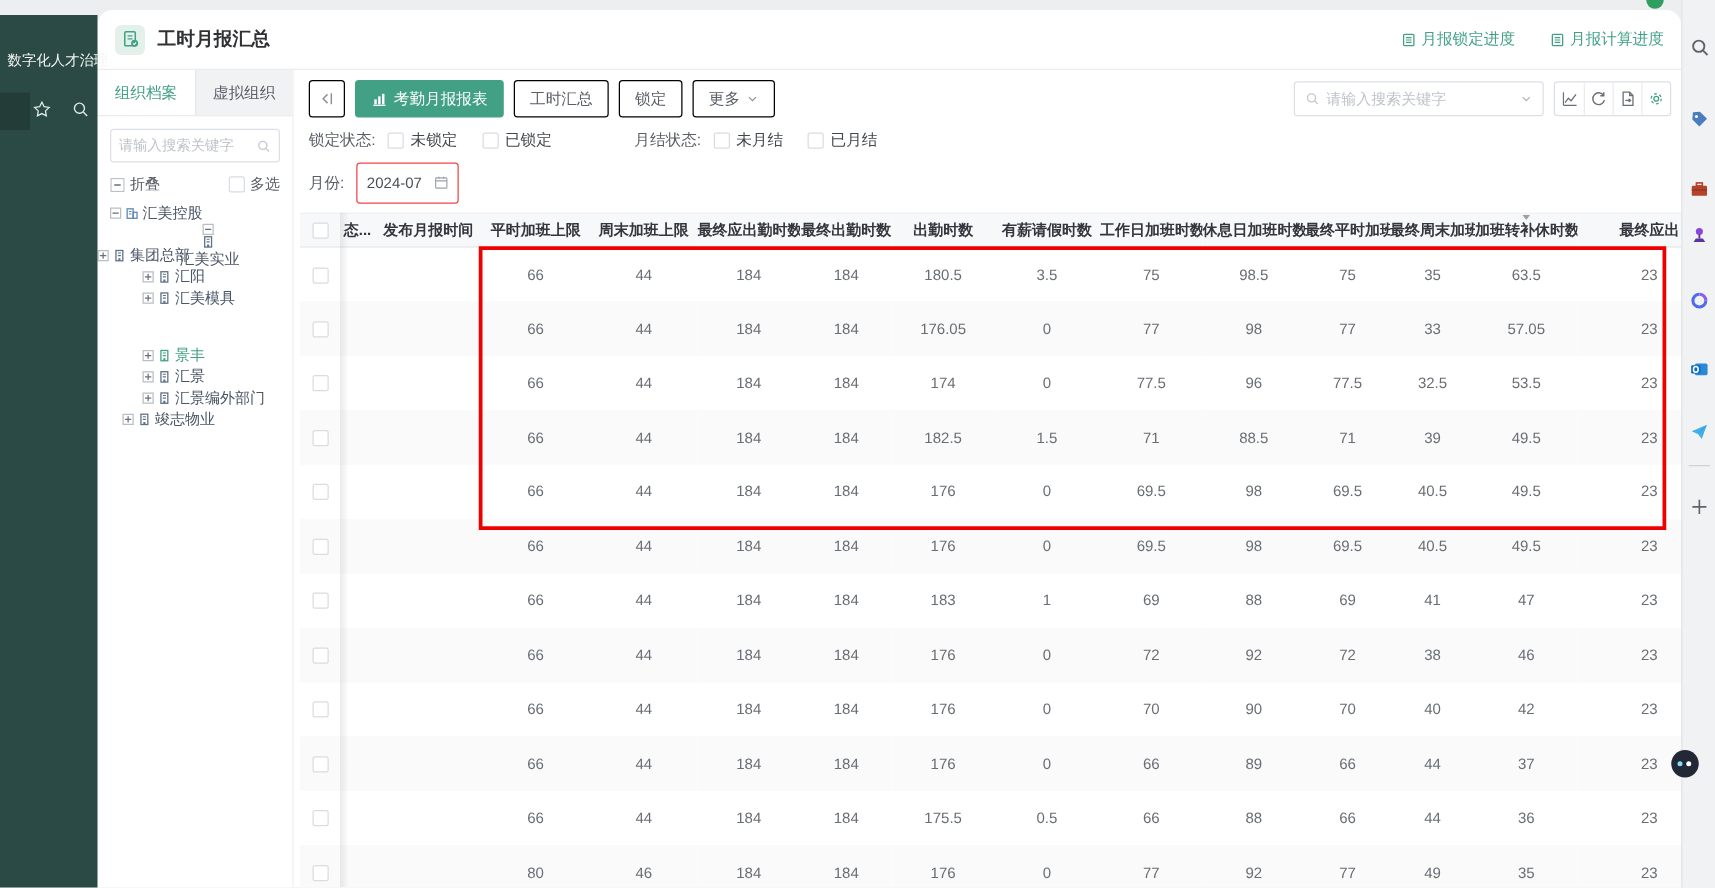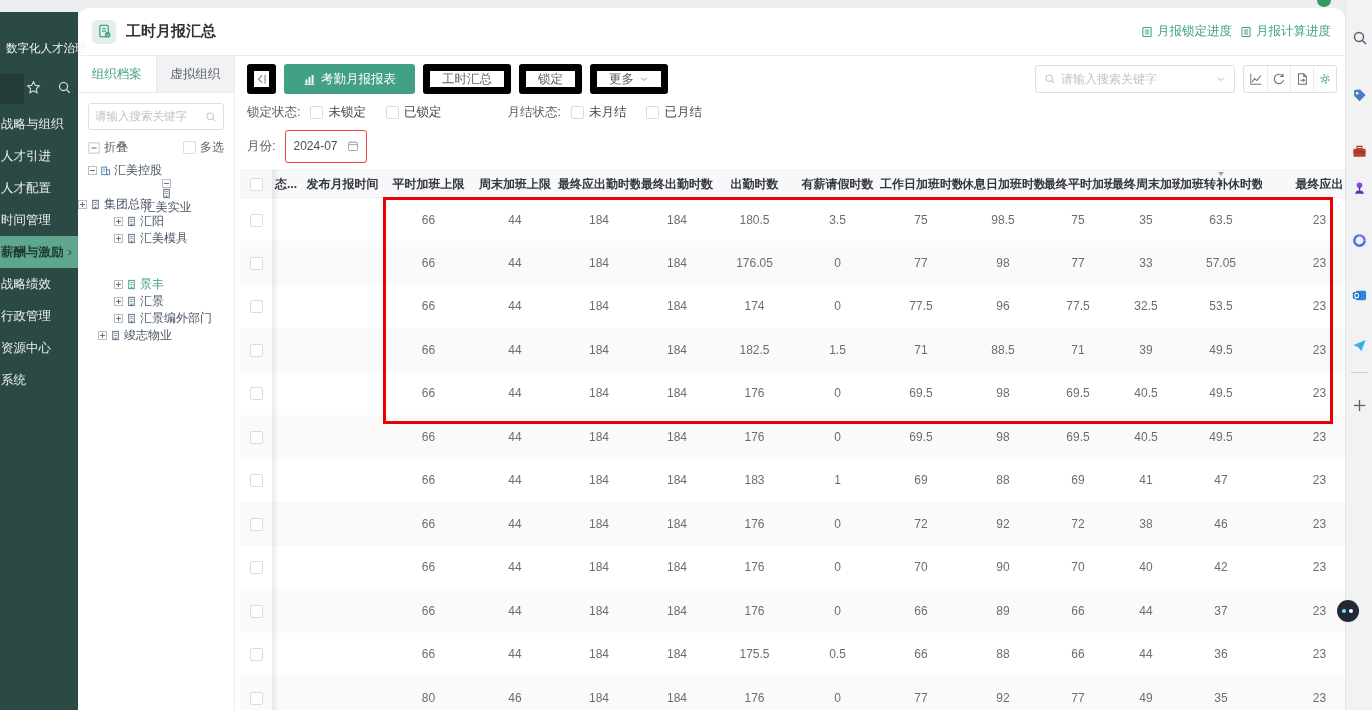--- a/index.html
+++ b/index.html
@@ -32,21 +32,21 @@
   .float-widget i.a { left:5px; top:9px; background:#7ee0ff; }
   .float-widget i.b { left:12px; top:9px; background:#ffffff; }
 
   
   .card { position:absolute; left:78px; top:8px; width:1267px; height:702px; background:#fff;
     border-radius:12px 12px 0 0; overflow:hidden; z-index:2; }
   .card-header { position:absolute; left:0; top:0; width:100%; height:48px; border-bottom:1px solid #ececec;
     display:flex; align-items:center; padding:4px 14px; }
   .title-ic { width:24px; height:24px; border-radius:5px; background:#e3f1ea; display:flex; align-items:center; justify-content:center; margin-right:10px; }
   .page-title { font-size:15px; font-weight:bold; color:#303133; }
-  .hdr-links { margin-left:auto; display:flex; align-items:center; gap:8px; }
+  .hdr-links { margin-left:auto; display:flex; align-items:center; gap:28px; }
   .hdr-link { display:flex; align-items:center; gap:4px; color:#42a185; font-size:12.5px; cursor:pointer; }
 
   
   .org-panel { position:absolute; left:0; top:48px; width:157px; height:654px; border-right:1px solid #ececec; background:#fff; }
   .org-tabs { display:flex; height:37px; border-bottom:1px solid #ececec; }
   .org-tab { flex:1; display:flex; align-items:center; justify-content:center; font-size:12.5px; cursor:pointer; }
   .org-tab.on { color:#42a185; background:#fff; }
   .org-tab.off { color:#5a5e66; background:#f1f2f4; border-left:1px solid #e6e7e9; }
   .org-search { margin:10px 10px 0 10px; height:27px; border:1px solid #dcdfe6; border-radius:3px;
     display:flex; align-items:center; padding:0 6px; cursor:text; }
@@ -58,21 +58,21 @@
   .tnode { height:17px; display:flex; align-items:center; font-size:12px; color:#4a5565; cursor:pointer; white-space:nowrap; }
   .tnode .tgl { width:9px; height:9px; border:1px solid #b9bec6; background:#fff; position:relative; flex:none; margin-right:3px; }
   .tnode .tgl:before { content:""; position:absolute; left:1px; right:1px; top:3px; height:1px; background:#69707b; }
   .tnode .tgl.plus:after { content:""; position:absolute; top:1px; bottom:1px; left:3px; width:1px; background:#69707b; }
   .tnode .bic { margin-right:3px; flex:none; display:flex; }
   .tnode.sel { color:#42a185;margin-top:29px; }
 
   
   .main { position:absolute; left:157px; top:48px; width:1110px; height:654px; background:#fff; }
   .toolbar { position:absolute; left:12px; right:8px; top:8px; height:30px; display:flex; align-items:center; gap:8px; }
-  .btn { height:30px; border:7px solid #000000; border-radius:3px; background:#fff; color:#5a5e66;
+  .btn { height:30px; border:1px solid #000000; border-radius:3px; background:#fff; color:#5a5e66;
     font-size:12.5px; display:flex; align-items:center; padding:0 12px; gap:5px; cursor:pointer; }
   .btn.icon-only { width:29px; padding:0; justify-content:center; }
   .btn.primary { background:#42a185; border-color:#42a185; color:#fff; }
   .tb-right { margin-left:auto; display:flex; align-items:center; gap:8px; }
   .search-sel { width:200px; height:28px; border:1px solid #dcdfe6; border-radius:3px; display:flex; align-items:center; padding:0 8px; gap:5px; cursor:text; }
   .search-sel .ph { flex:1; color:#bfc3c9; font-size:12px; white-space:nowrap; overflow:hidden; }
   .icon-group { display:flex; border:1px solid #dcdfe6; border-radius:3px; height:28px; }
   .icon-cell { width:23px; display:flex; align-items:center; justify-content:center; border-left:1px solid #ececec; cursor:pointer; }
   .icon-cell:first-child { border-left:none; }
 
@@ -119,31 +119,20 @@
             <path d="M8 1.8l1.9 3.9 4.3.6-3.1 3 .7 4.3L8 11.6l-3.8 2 .7-4.3-3.1-3 4.3-.6z" fill="none" stroke="#dfe9e5" stroke-width="1.1"></path>
           </svg>
       </span>
       <span class="ic" style="left:57px;">
         <svg width="15" height="15" viewBox="0 0 16 16">
             <circle cx="7" cy="7" r="4.3" fill="none" stroke="#dfe9e5" stroke-width="1.2"></circle>
             <line x1="10.3" y1="10.3" x2="13.6" y2="13.6" stroke="#dfe9e5" stroke-width="1.2"></line>
           </svg>
       </span>
     </div>
-    <div class="menu">
-        <div class="menu-item">战略与组织</div>
-        <div class="menu-item">人才引进</div>
-        <div class="menu-item">人才配置</div>
-        <div class="menu-item">时间管理</div>
-        <div class="menu-item active">薪酬与激励<span class="chev">›</span></div>
-        <div class="menu-item">战略绩效</div>
-        <div class="menu-item">行政管理</div>
-        <div class="menu-item">资源中心</div>
-        <div class="menu-item">系统</div>
-      </div>
   </div>
 
   <div class="card">
     <div class="card-header">
       <span class="title-ic">
         <svg width="15" height="15" viewBox="0 0 16 16">
             <rect x="3" y="1.5" width="9" height="12" rx="1" fill="none" stroke="#42a185" stroke-width="1.3"></rect>
             <line x1="5.4" y1="5" x2="9.6" y2="5" stroke="#42a185" stroke-width="1.1"></line>
             <line x1="5.4" y1="7.6" x2="9.6" y2="7.6" stroke="#42a185" stroke-width="1.1"></line>
             <circle cx="11.4" cy="11.4" r="3" fill="#42a185"></circle>

